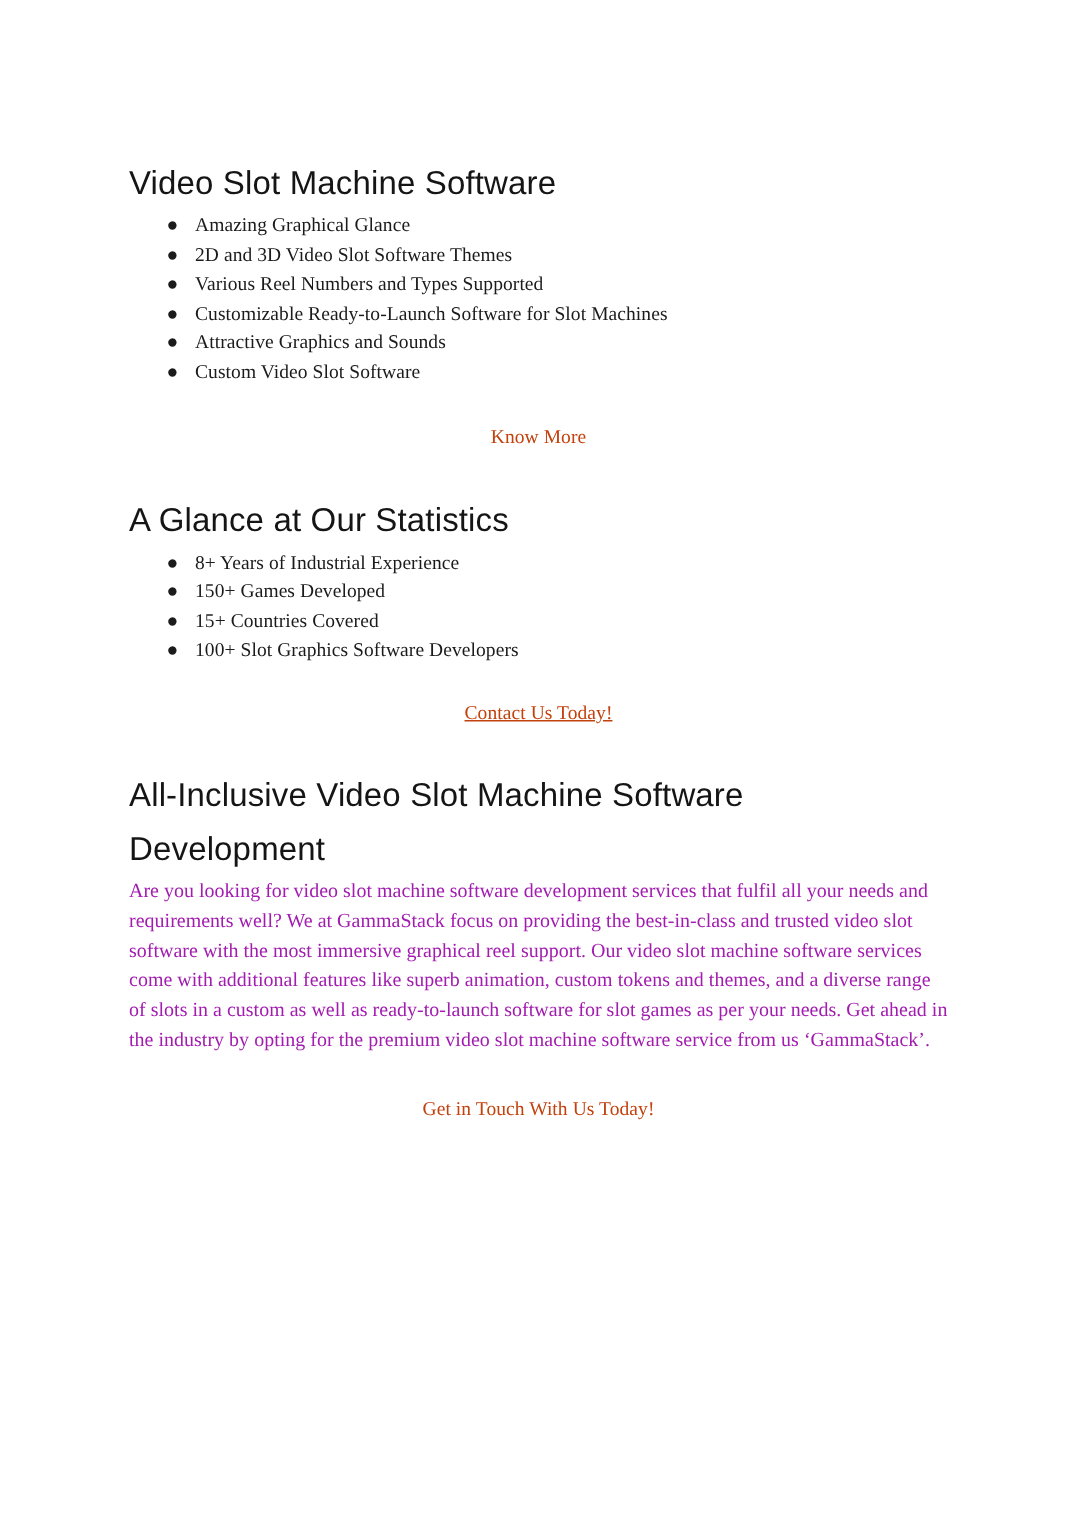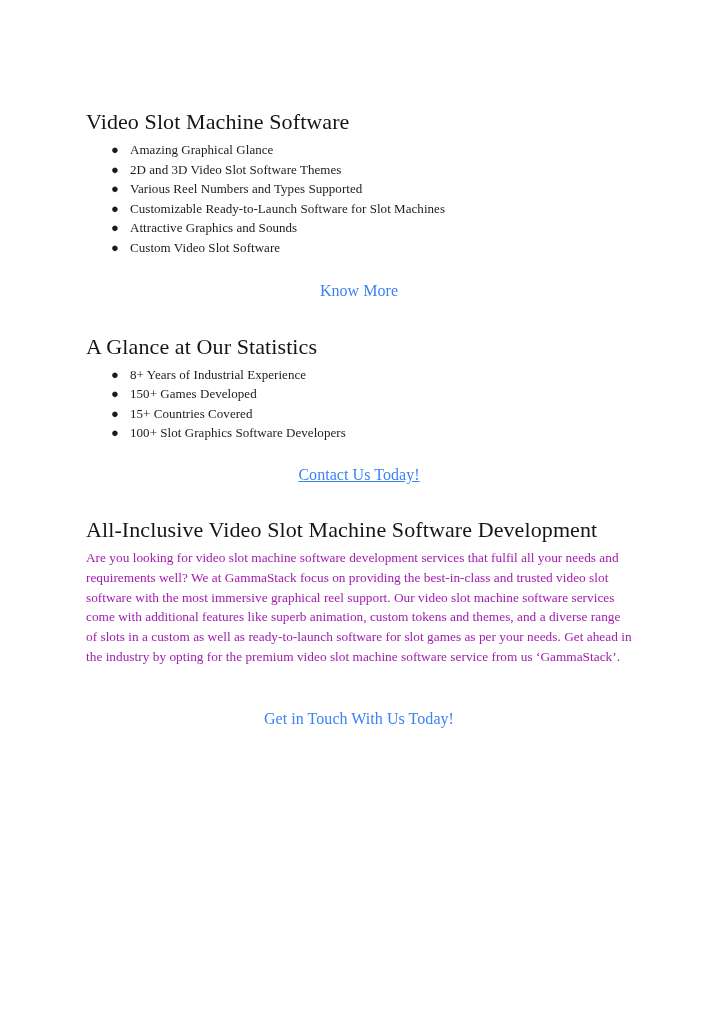--- a/index.html
+++ b/index.html
@@ -20,21 +20,21 @@
     height: 1017px;
     background: #ffffff;
     box-sizing: border-box;
     padding: 104px 88px 0 86px;
   }
   .content {
     width: 546px;
   }
 
   h2.section-heading {
-    font-family: Liberation Serif, serif;
+    font-family: Liberation Sans, sans-serif;
     font-size: 22px;
     font-weight: 400;
     line-height: 36px;
     margin: 0;
     padding: 0;
     color: #151515;
     letter-spacing: 0.1px;
   }
 
   .heading-1 { margin: 0 0 14px 0; }
@@ -58,29 +58,29 @@
     position: absolute;
     left: 25px;
     top: 0;
     font-size: 13px;
     line-height: 19.6px;
     color: #1b1b1b;
   }
 
   .cta {
     text-align: center;
-    font-size: 16px;
+    font-size: 13px;
     line-height: 19px;
-    color: #3b82f6;
+    color: #c2410c;
     letter-spacing: 0.05px;
   }
 
   .cta-know-more   { margin: 23px 0 0 0; }
   .cta-contact     { margin: 22px 0 0 0; text-decoration: underline; }
-  .cta-get-touch   { margin: 42px 0 0 0; }
+  .cta-get-touch   { margin: 26px 0 0 0; }
 
   .spacer-1 { height: 29px; }
   .spacer-2 { height: 28px; }
 
   p.body-copy {
     font-size: 13.3px;
     line-height: 19.8px;
     margin: 0;
     padding: 0;
     color: #a21caf;

